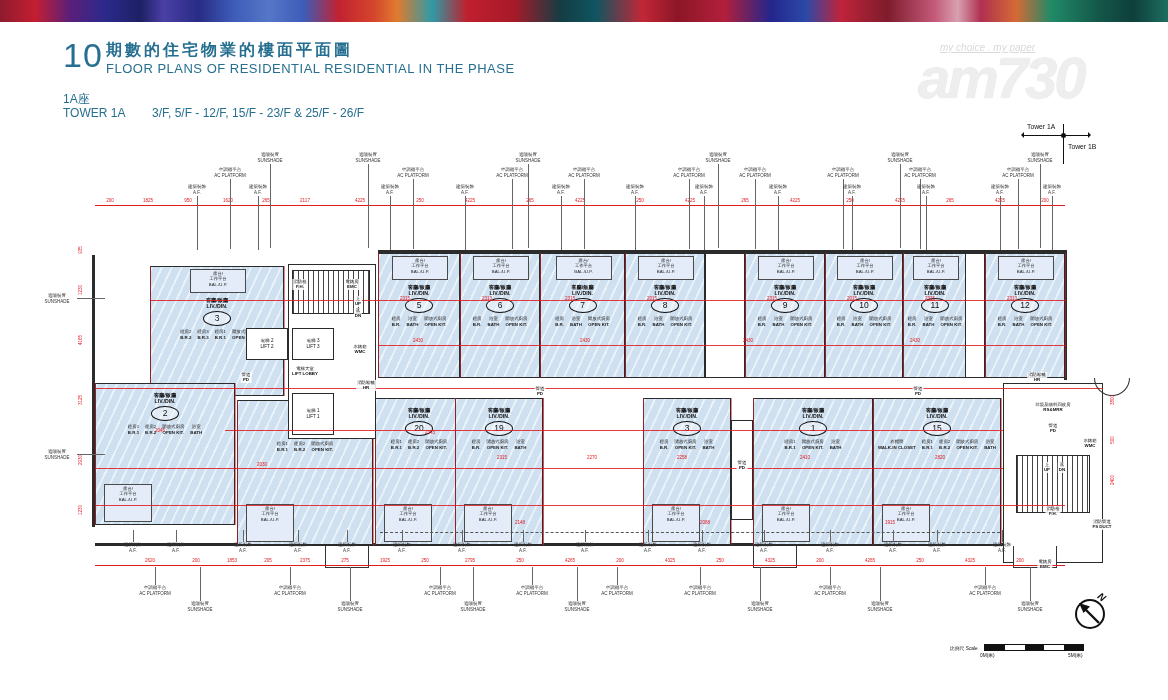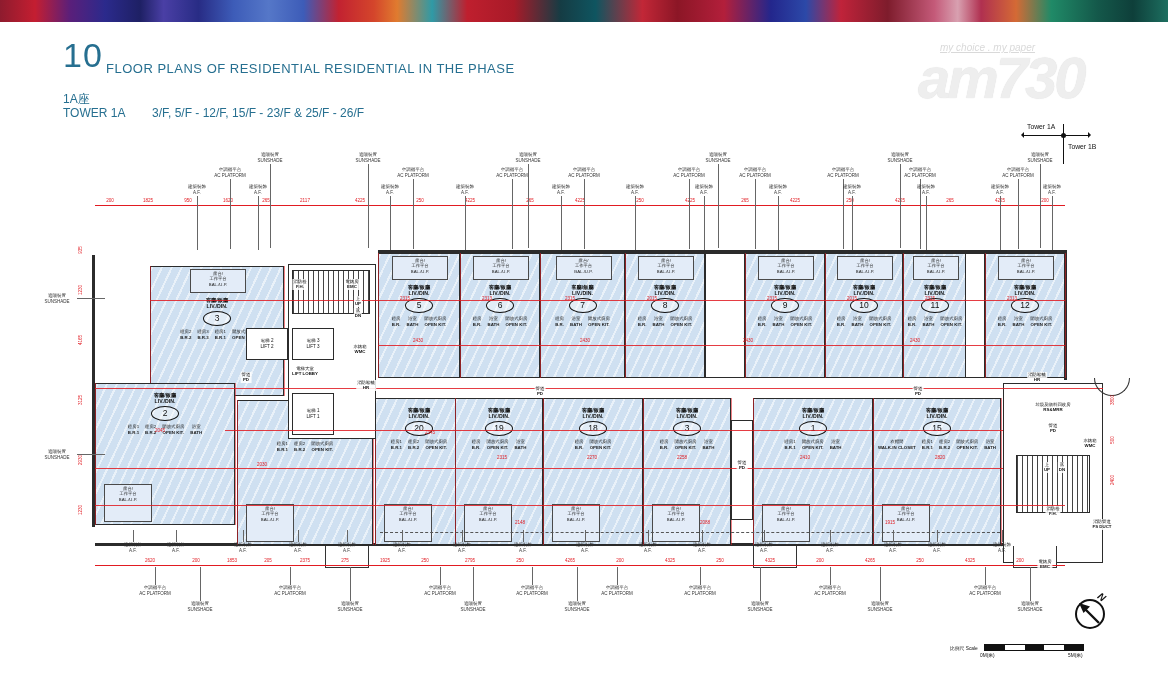--- a/index.html
+++ b/index.html
@@ -80,20 +80,21 @@
   .north{position:absolute;left:1070px;top:586px;}
 </style>
 </head>
 <body>
 
 <div class="page">
 
   <div class="banner"></div>
 
   <div class="hdr-num">10</div>
+  <div class="hdr-zh">期數的住宅物業的樓面平面圖</div>
   <div class="hdr-en">FLOOR PLANS OF RESIDENTIAL RESIDENTIAL IN THE PHASE</div>
   <div class="twr-zh">1A座</div>
   <div class="twr-en">TOWER 1A</div>
   <div class="flr-en">3/F, 5/F - 12/F, 15/F - 23/F &amp; 25/F - 26/F</div>
 
   <div class="wm">
     <div class="wm-tag">my choice . my paper</div>
     <div class="wm-logo">am730</div>
   </div>
 
@@ -312,31 +313,20 @@
           <div class="unum">19</div>
           <div class="rooms">
             <div class="rl">睡房<br><b>B.R.</b></div>
             <div class="rl">開放式廚房<br><b>OPEN KIT.</b></div>
             <div class="rl">浴室<br><b>BATH</b></div>
           </div>
         </div>
       </div>
       <div class="redv" style="left: 455px; top: 398px; height: 147px;"></div>
       <div class="redv" style="left: 543px; top: 398px; height: 147px;"></div>
-      <div class="unit" style="left: 543px; top: 398px; width: 100px; height: 147px;">
-        <div class="balc" style="left: 8px; top: 105px; width: 48px; height: 38px;"><span>露台/</span><br><span>工作平台</span><br><span>BAL./U.P.</span></div>
-        <div class="umain" style="top: 8px;">
-          <div class="rl-main">客廳/飯廳<br>LIV./DIN.</div>
-          <div class="unum">18</div>
-          <div class="rooms">
-            <div class="rl">睡房<br><b>B.R.</b></div>
-            <div class="rl">開放式廚房<br><b>OPEN KIT.</b></div>
-          </div>
-        </div>
-      </div>
       <div class="redv" style="left: 543px; top: 398px; height: 147px;"></div>
       <div class="redv" style="left: 643px; top: 398px; height: 147px;"></div>
       <div class="unit" style="left: 643px; top: 398px; width: 88px; height: 147px;">
         <div class="balc" style="left: 8px; top: 105px; width: 48px; height: 38px;"><span>露台/</span><br><span>工作平台</span><br><span>BAL./U.P.</span></div>
         <div class="umain" style="top: 8px;">
           <div class="rl-main">客廳/飯廳<br>LIV./DIN.</div>
           <div class="unum">3</div>
           <div class="rooms">
             <div class="rl">睡房<br><b>B.R.</b></div>
             <div class="rl">開放式廚房<br><b>OPEN KIT.</b></div>

